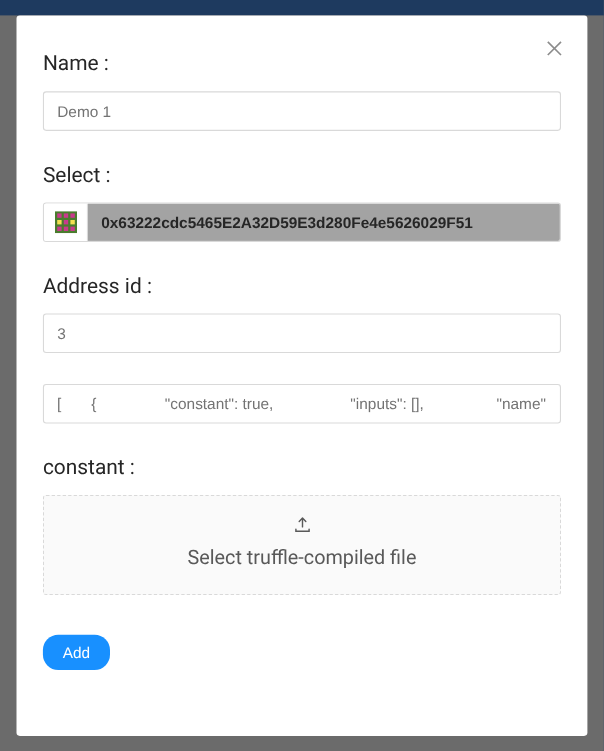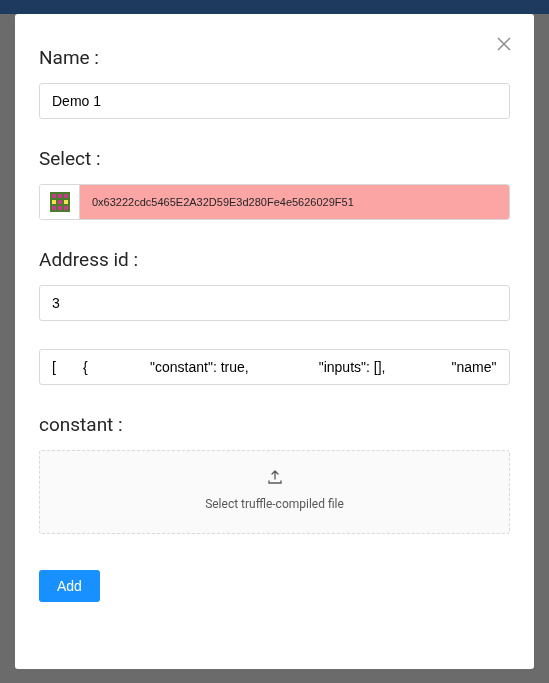--- a/index.html
+++ b/index.html
@@ -67,21 +67,21 @@
       margin-bottom: 14px;
       display: block;
     }
     .input {
       width: 100%;
       height: 36px;
       border: 1px solid #d9d9d9;
       border-radius: 3px;
       padding: 0 12px;
       font-size: 14px;
-      color: #000000;
+      color: #737373;
       background: #fff;
       outline: none;
     }
     .input::placeholder {
       color: #bfbfbf;
     }
     .address-wrapper {
       display: flex;
       border: 1px solid #d9d9d9;
       border-radius: 3px;
@@ -97,24 +97,25 @@
       background: #fff;
     }
     .identicon {
       width: 20px;
       height: 20px;
     }
     .address-input {
       flex: 1;
       border: none;
       padding: 0 12px;
-      font-size: 11px;
+      font-size: 14px;
       color: #262626;
       outline: none;
-      background: #fca5a5;
+      background: #a3a3a3;
+      font-weight: bold;
     }
     .dropzone {
       width: 100%;
       border: 1px dashed #d9d9d9;
       border-radius: 3px;
       padding: 18px 0 22px 0;
       background: #fafafa;
       display: flex;
       flex-direction: column;
       align-items: center;
@@ -123,28 +124,28 @@
     }
     .upload-icon {
       color: #595959;
       margin-bottom: 8px;
     }
     .upload-icon svg {
       width: 16px;
       height: 16px;
     }
     .dropzone-text {
-      font-size: 12px;
+      font-size: 18px;
       color: #595959;
     }
     .add-btn {
       background: #1890ff;
       color: #fff;
       border: none;
-      border-radius: 3px;
+      border-radius: 14px;
       padding: 8px 18px;
       font-size: 14px;
       cursor: pointer;
       margin-top: 8px;
     }
   </style>
 </head>
 <body>
 
 <div class="backdrop"></div>

